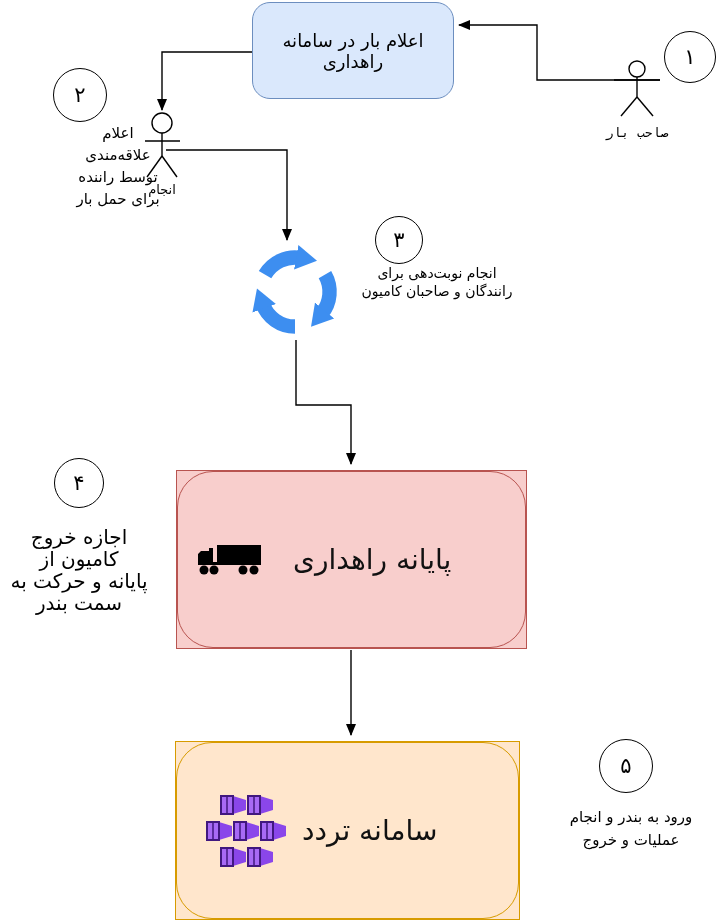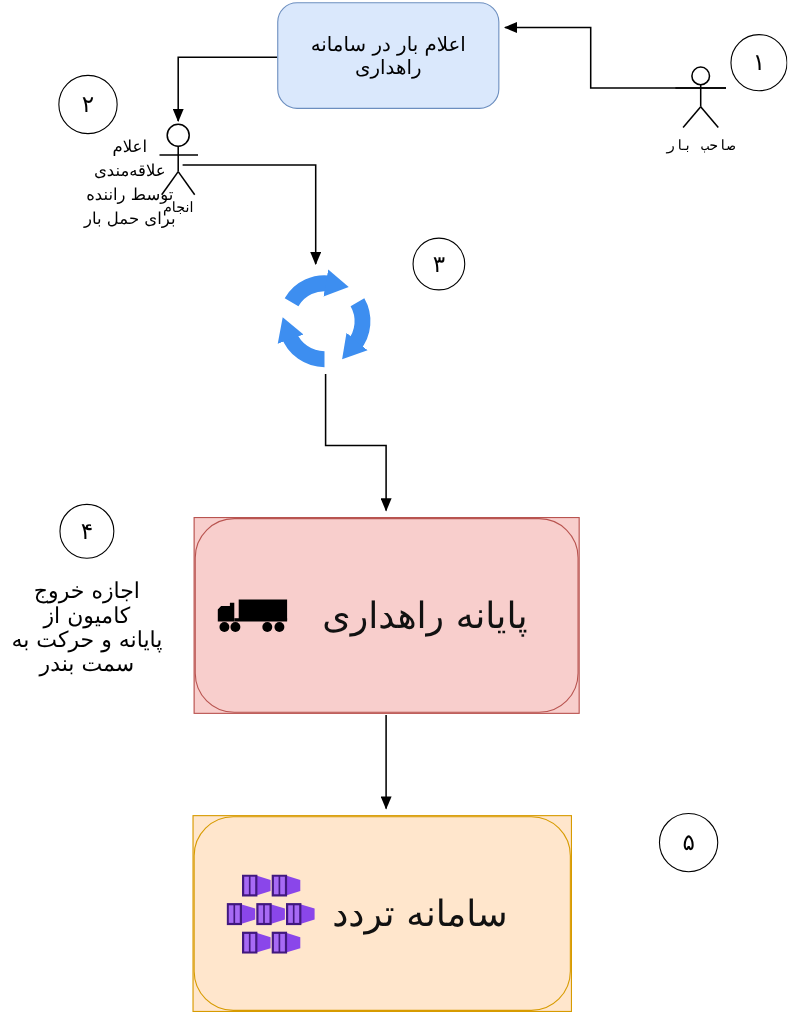--- a/index.html
+++ b/index.html
@@ -38,21 +38,21 @@
     background: var(--red-fill); border: 1px solid var(--red-stroke);
     --fancy-stroke: var(--red-stroke);
     padding-left: 16px; gap: 24px;
   }
   .fancy-orange {
     left: 175px; top: 741px; width: 345px; height: 179px;
     background: var(--orange-fill); border: 1px solid var(--orange-stroke);
     --fancy-stroke: var(--orange-stroke);
     padding-left: 30px; gap: 14px;
   }
-  .node-title { font-size: 33px; color: #111; }
+  .node-title { font-size: 28px; color: #111; }
   
   .badge {
     position: absolute; box-sizing: border-box;
     border: 1.5px solid #000; border-radius: 50%; background: #fff;
     display: flex; align-items: center; justify-content: center;
     font-size: 21px; z-index: 2;
   }
   .badge-1 { left: 664px; top: 31px;  width: 52px; height: 52px; }
   .badge-2 { left: 53px;  top: 68px;  width: 54px; height: 54px; }
   .badge-3 { left: 375px; top: 216px; width: 48px; height: 48px; }
@@ -123,23 +123,27 @@
     <span>۴</span>
   </div>
   <div class="badge badge-5">
     <span>۵</span>
   </div>
 
   <div class="caption cap-2" dir="rtl">اعلام
 علاقه‌مندی
 توسط راننده
 برای حمل بار</div>
+  <div class="caption cap-3" dir="rtl">انجام نوبت‌دهی برای
+رانندگان و صاحبان کامیون</div>
   <div class="caption cap-4" dir="rtl">اجازه خروج کامیون از
 پایانه و حرکت به
 سمت بندر</div>
+  <div class="caption cap-5" dir="rtl">ورود به بندر و انجام
+عملیات و خروج</div>
 
   <div class="actor-label label-owner" dir="rtl">صاحب بار</div>
   <div class="actor-label label-driver" dir="rtl">انجام</div>
 
   <div class="node-blue">
     <span dir="rtl">اعلام بار در سامانه راهداری</span>
   </div>
 
   <div class="cycle-wrap">
     <svg width="102" height="96" viewBox="0 0 100 100" xmlns="http://www.w3.org/2000/svg">

